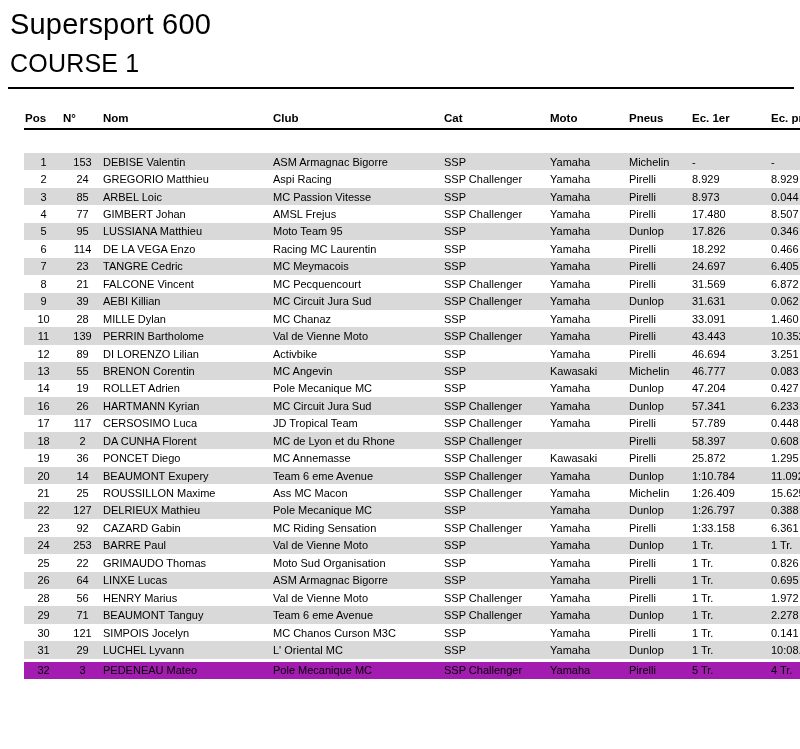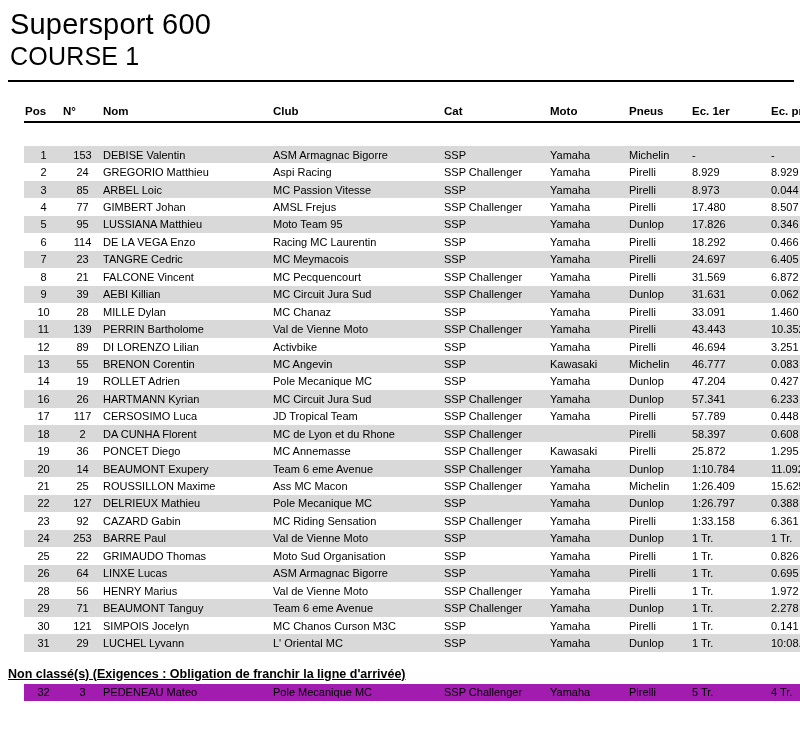--- a/index.html
+++ b/index.html
@@ -14,21 +14,21 @@
 
   .doc-title {
     font-size: 29px; font-weight: 400;
     line-height: 30px;
     margin: 9px 0 0 10px;
     letter-spacing: 0.2px;
   }
   .doc-subtitle {
     font-size: 25px; font-weight: 400;
     line-height: 30px;
-    margin: 2px 0 0 10px;
+    margin: 9px 0 0 10px;
     letter-spacing: 0.2px;
   }
   .top-rule {
     height: 2px; background: #000;
     margin: 9px 6px 0 8px;
   }
 
   table.results {
     border-collapse: collapse;
     table-layout: fixed;
@@ -432,21 +432,20 @@
           <td class="c-club">L' Oriental MC</td>
           <td class="c-cat">SSP</td>
           <td class="c-moto">Yamaha</td>
           <td class="c-pneus">Dunlop</td>
           <td class="c-ec1">1 Tr.</td>
           <td class="c-ecpr">10:08.366</td>
         </tr>
       </tbody>
   </table>
 
-  <div class="nc-heading">Non classé(s) (Exigences : Obligation de franchir la ligne d'arrivée)</div>
 
   <table class="results nc-table">
     <colgroup>
       <col style="width:38px">
         <col style="width:40px">
         <col style="width:170px">
       <col style="width:171px">
         <col style="width:106px">
         <col style="width:79px">
       <col style="width:63px">

